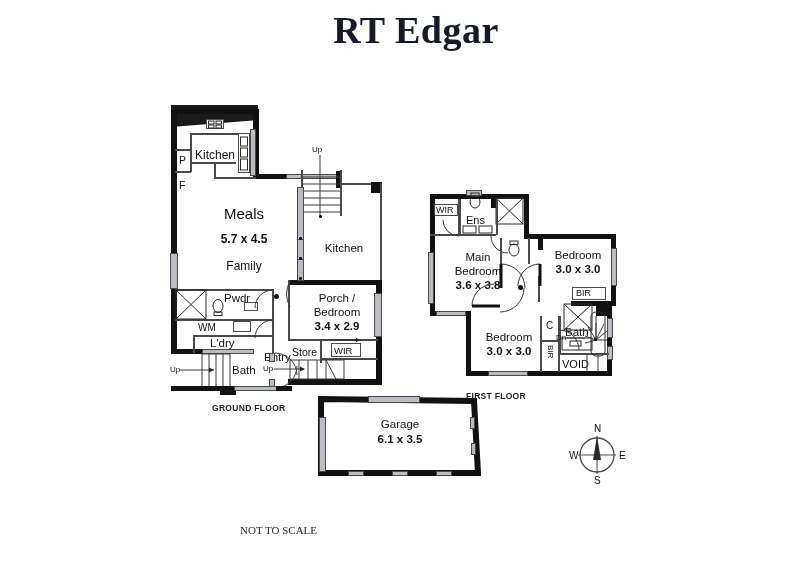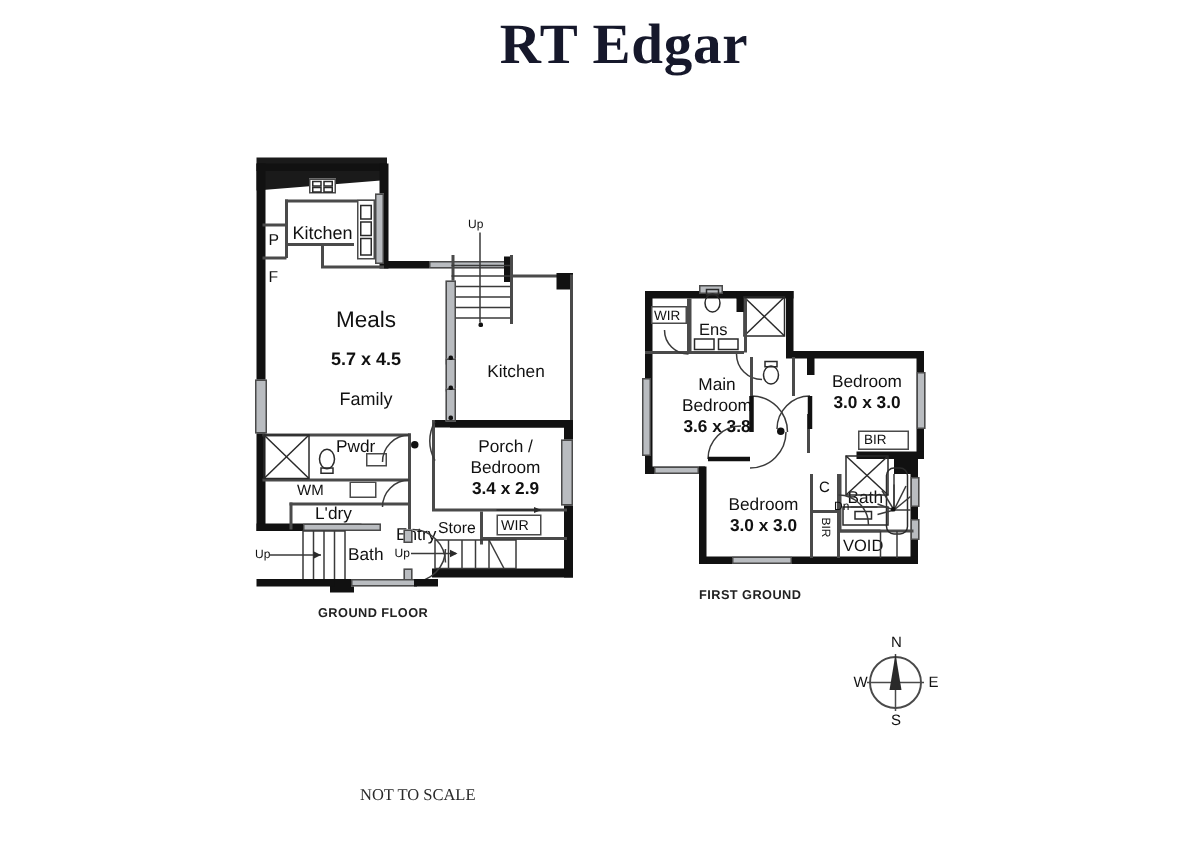--- a/index.html
+++ b/index.html
@@ -221,20 +221,34 @@
     <div class="sm" style="left:95px;top:261px;">Up</div>
 
     <svg class="ov" width="215" height="305">
       <path d="M105 187 A18 18 0 0 0 87 205" fill="none" stroke="#3a3a3a" stroke-width="1"></path>
       <path d="M105 217 A18 18 0 0 0 87 235" fill="none" stroke="#3a3a3a" stroke-width="1"></path>
     </svg>
   </div>
 
   <div class="floorlbl" style="left:212px;top:403px;">GROUND FLOOR</div>
 
+  <div class="plan" style="left:318px;top:395px;width:170px;height:85px;">
+    <svg class="ov" width="170" height="85">
+      <path d="M3,4 L3,78 L160,78 L156,6 Z" fill="none" stroke="#111111" stroke-width="6" stroke-linejoin="miter"></path>
+    </svg>
+    <div class="gl" style="left:50px;top:1px;width:52px;height:7px;"></div>
+    <div class="gl" style="left:1px;top:22px;width:7px;height:55px;"></div>
+    <div class="gl" style="left:30px;top:76px;width:16px;height:5px;"></div>
+    <div class="gl" style="left:74px;top:76px;width:16px;height:5px;"></div>
+    <div class="gl" style="left:118px;top:76px;width:16px;height:5px;"></div>
+    <div class="gl" style="left:152px;top:22px;width:5px;height:12px;"></div>
+    <div class="gl" style="left:153px;top:48px;width:5px;height:12px;"></div>
+    <div class="rm" style="left:40px;top:22px;width:84px;font-size:11.5px;">Garage</div>
+    <div class="rm" style="left:40px;top:37px;width:84px;font-size:11.5px;font-weight:bold;">6.1 x 3.5</div>
+  </div>
 
   <div class="plan" style="left:428px;top:190px;width:195px;height:200px;">
 
     <div class="w" style="left:2px;top:4px;width:5px;height:122px;"></div>
     <div class="w" style="left:2px;top:4px;width:66px;height:5px;"></div>
     <div class="gl" style="left:38px;top:0px;width:16px;height:6px;"></div>
     <div class="w" style="left:63px;top:4px;width:5px;height:14px;"></div>
     <div class="w" style="left:63px;top:4px;width:38px;height:5px;"></div>
     <div class="w" style="left:96px;top:4px;width:5px;height:44px;"></div>
     <div class="w" style="left:96px;top:44px;width:18px;height:5px;"></div>
@@ -341,21 +355,21 @@
       <path d="M73 74 A24 24 0 0 1 97 98" fill="none" stroke="#3a3a3a" stroke-width="1"></path>
       <path d="M112 74 A22 22 0 0 0 90 96" fill="none" stroke="#3a3a3a" stroke-width="1"></path>
       <path d="M72 122 A24 24 0 0 0 96 98" fill="none" stroke="#3a3a3a" stroke-width="1"></path>
       <path d="M44 116 A22 22 0 0 1 66 94" fill="none" stroke="#3a3a3a" stroke-width="1"></path>
       <line x1="44" y1="116" x2="72" y2="116" stroke="#111" stroke-width="3"></line>
       <line x1="73" y1="74" x2="73" y2="98" stroke="#111" stroke-width="3"></line>
       <line x1="112" y1="74" x2="112" y2="96" stroke="#111" stroke-width="3"></line>
     </svg>
   </div>
 
-  <div class="floorlbl" style="left:466px;top:391px;">FIRST GROUND</div>
+  <div class="floorlbl" style="left:466px;top:391px;">FIRST FLOOR</div>
 
   <div class="plan" style="left:563px;top:420px;width:70px;height:70px;">
     <svg class="ov" width="70" height="70">
       <circle cx="34" cy="35" r="17" fill="none" stroke="#4a4a4a" stroke-width="1.3"></circle>
       <line x1="34" y1="16" x2="34" y2="54" stroke="#4a4a4a" stroke-width="1"></line>
       <line x1="15" y1="35" x2="53" y2="35" stroke="#4a4a4a" stroke-width="1"></line>
       <polygon points="34,16 30,40 38,40" fill="#2a2a2a"></polygon>
     </svg>
     <div class="sm" style="left:31px;top:3px;font-size:10px;">N</div>
     <div class="sm" style="left:56px;top:30px;font-size:10px;">E</div>

